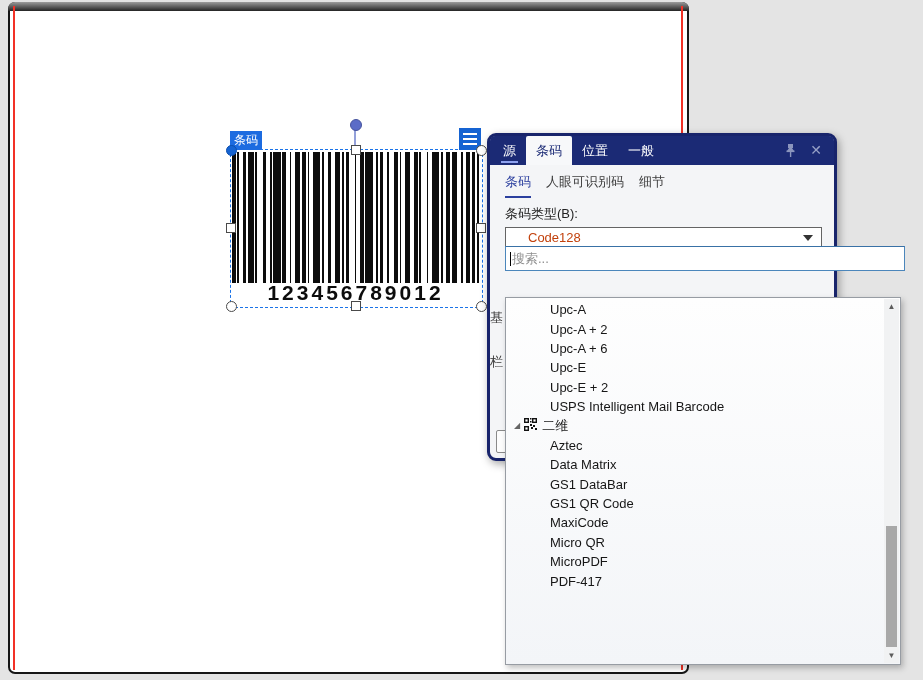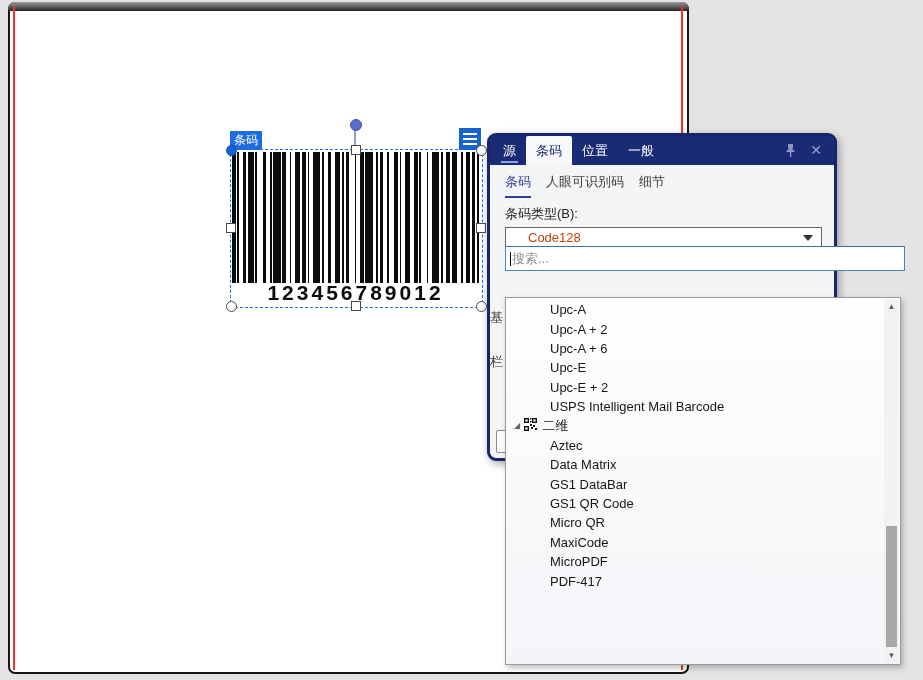--- a/index.html
+++ b/index.html
@@ -295,25 +295,25 @@
         <div class="row">
 
       <span class="row-label">GS1 DataBar</span>
     </div>
         <div class="row">
 
       <span class="row-label">GS1 QR Code</span>
     </div>
         <div class="row">
 
+      <span class="row-label">MaxiCode</span>
+    </div>
+        <div class="row">
+
       <span class="row-label">Micro QR</span>
-    </div>
-        <div class="row">
-
-      <span class="row-label">MaxiCode</span>
     </div>
         <div class="row">
 
       <span class="row-label">MicroPDF</span>
     </div>
         <div class="row">
 
       <span class="row-label">PDF-417</span>
     </div>
       </div>

